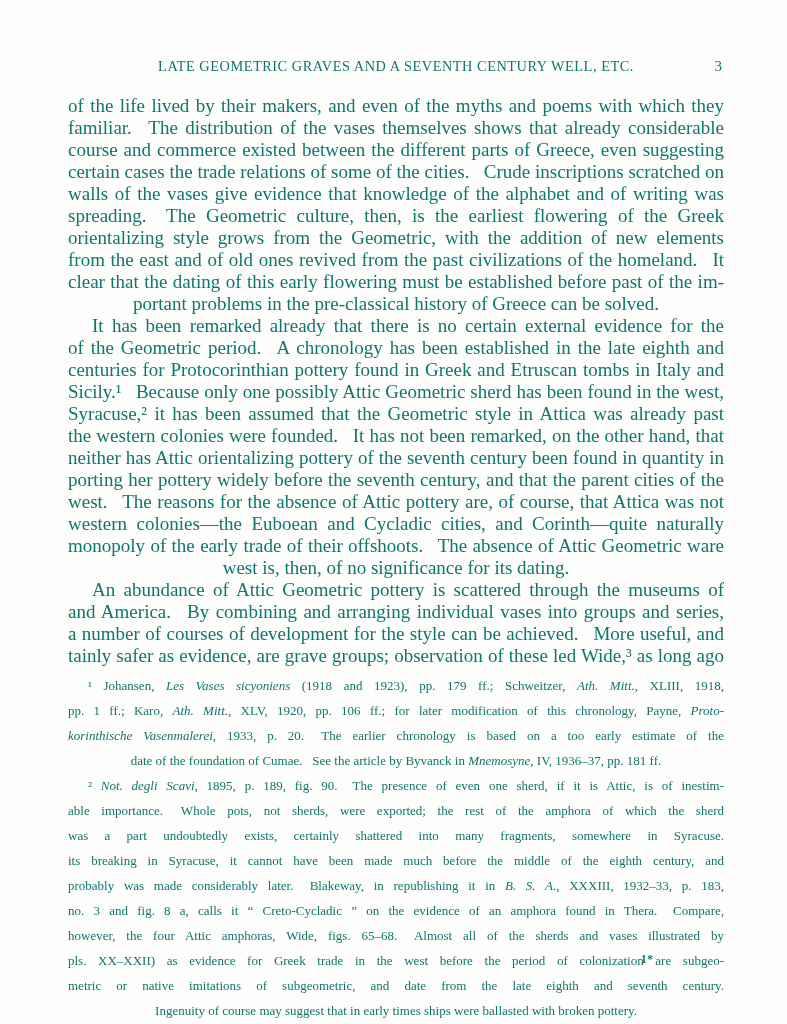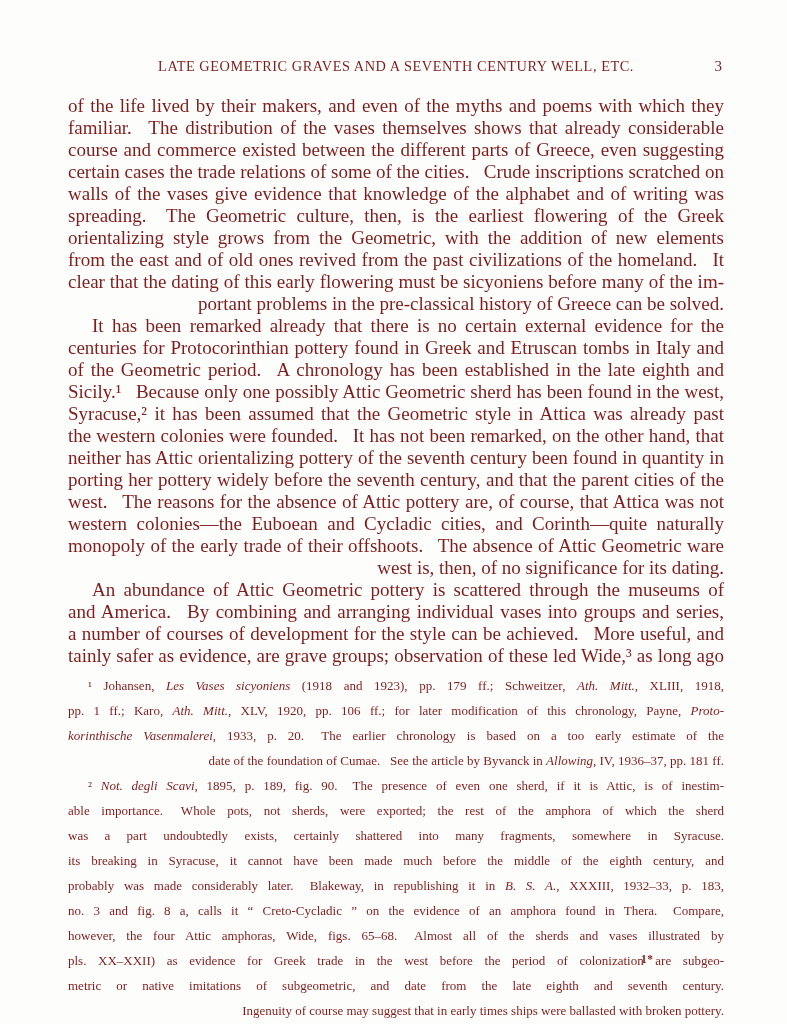--- a/index.html
+++ b/index.html
@@ -5,21 +5,21 @@
   html, body {
     margin: 0;
     padding: 0;
     background: #ffffff;
   }
   .page {
     position: relative;
     width: 787px;
     height: 1024px;
     background: #fdfdfc;
-    color: #7f1d1d;
+    color: #0f766e;
     font-family: "Liberation Serif", "DejaVu Serif", serif;
     overflow: hidden;
   }
   .text-block {
     position: absolute;
     left: 68px;
     top: 58px;
     width: 656px;
   }
   .running-head {
@@ -53,21 +53,21 @@
     margin-top: 10px;
   }
   .footnote-lines .line {
     font-size: 13px;
     line-height: 17px;
     height: 17px;
     overflow: hidden;
     margin-top: 8px;
   }
   .line {
-    text-align: right;
+    text-align: center;
     white-space: normal;
   }
   .line.just {
     text-align: justify;
     text-align-last: justify;
     text-justify: inter-word;
   }
   .body-lines .line.indent { padding-left: 24px; }
   .footnote-lines .line.indent { padding-left: 20px; }
   .line i { font-style: italic; }
@@ -93,45 +93,45 @@
 
     <div class="body-lines" id="body-lines">
         <div class="line just">of the life lived by their makers, and even of the myths and poems with which they were</div>
         <div class="line just">familiar.  The distribution of the vases themselves shows that already considerable inter-</div>
         <div class="line just">course and commerce existed between the different parts of Greece, even suggesting in</div>
         <div class="line just">certain cases the trade relations of some of the cities.  Crude inscriptions scratched on the</div>
         <div class="line just">walls of the vases give evidence that knowledge of the alphabet and of writing was already</div>
         <div class="line just">spreading.  The Geometric culture, then, is the earliest flowering of the Greek genius.  The</div>
         <div class="line just">orientalizing style grows from the Geometric, with the addition of new elements imported</div>
         <div class="line just">from the east and of old ones revived from the past civilizations of the homeland.  It is</div>
-        <div class="line just">clear that the dating of this early flowering must be sicyoniens before many of the im-</div>
+        <div class="line just">clear that the dating of this early flowering must be established before past of the im-</div>
         <div class="line">portant problems in the pre-classical history of Greece can be solved.</div>
         <div class="line just indent">It has been remarked already that there is no certain external evidence for the dating</div>
+        <div class="line just">of the Geometric period.  A chronology has been established in the late eighth and seventh</div>
         <div class="line just">centuries for Protocorinthian pottery found in Greek and Etruscan tombs in Italy and</div>
-        <div class="line just">of the Geometric period.  A chronology has been established in the late eighth and seventh</div>
         <div class="line just">Sicily.¹  Because only one possibly Attic Geometric sherd has been found in the west, at</div>
         <div class="line just">Syracuse,² it has been assumed that the Geometric style in Attica was already past when</div>
         <div class="line just">the western colonies were founded.  It has not been remarked, on the other hand, that</div>
         <div class="line just">neither has Attic orientalizing pottery of the seventh century been found in quantity in the</div>
         <div class="line just">porting her pottery widely before the seventh century, and that the parent cities of the</div>
         <div class="line just">west.  The reasons for the absence of Attic pottery are, of course, that Attica was not ex-</div>
         <div class="line just">western colonies—the Euboean and Cycladic cities, and Corinth—quite naturally held the</div>
         <div class="line just">monopoly of the early trade of their offshoots.  The absence of Attic Geometric ware in the</div>
         <div class="line">west is, then, of no significance for its dating.</div>
         <div class="line just indent">An abundance of Attic Geometric pottery is scattered through the museums of Europe</div>
         <div class="line just">and America.  By combining and arranging individual vases into groups and series,</div>
         <div class="line just">a number of courses of development for the style can be achieved.  More useful, and cer-</div>
         <div class="line just">tainly safer as evidence, are grave groups; observation of these led Wide,³ as long ago</div>
       </div>
 
     <div class="footnote-lines" id="footnote-lines">
         <div class="line just indent">¹ Johansen, <i>Les Vases sicyoniens</i> (1918 and 1923), pp. 179 ff.; Schweitzer, <i>Ath. Mitt.</i>, XLIII, 1918,</div>
         <div class="line just">pp. 1 ff.; Karo, <i>Ath. Mitt.</i>, XLV, 1920, pp. 106 ff.; for later modification of this chronology, Payne, <i>Proto-</i></div>
         <div class="line just"><i>korinthische Vasenmalerei</i>, 1933, p. 20.  The earlier chronology is based on a too early estimate of the</div>
-        <div class="line">date of the foundation of Cumae.  See the article by Byvanck in <i>Allowing</i>, IV, 1936–37, pp. 181 ff.</div>
+        <div class="line">date of the foundation of Cumae.  See the article by Byvanck in <i>Mnemosyne</i>, IV, 1936–37, pp. 181 ff.</div>
         <div class="line just indent">² <i>Not. degli Scavi</i>, 1895, p. 189, fig. 90.  The presence of even one sherd, if it is Attic, is of inestim-</div>
         <div class="line just">able importance.  Whole pots, not sherds, were exported; the rest of the amphora of which the sherd</div>
         <div class="line just">was a part undoubtedly exists, certainly shattered into many fragments, somewhere in Syracuse.</div>
         <div class="line just">its breaking in Syracuse, it cannot have been made much before the middle of the eighth century, and</div>
         <div class="line just">probably was made considerably later.  Blakeway, in republishing it in <i>B. S. A.</i>, XXXIII, 1932–33, p. 183,</div>
         <div class="line just">no. 3 and fig. 8 a, calls it “ Creto-Cycladic ” on the evidence of an amphora found in Thera.  Compare,</div>
         <div class="line just">however, the four Attic amphoras, Wide, figs. 65–68.  Almost all of the sherds and vases illustrated by</div>
         <div class="line just">pls. XX–XXII) as evidence for Greek trade in the west before the period of colonization are subgeo-</div>
         <div class="line just">metric or native imitations of subgeometric, and date from the late eighth and seventh century.</div>
         <div class="line">Ingenuity of course may suggest that in early times ships were ballasted with broken pottery.</div>

